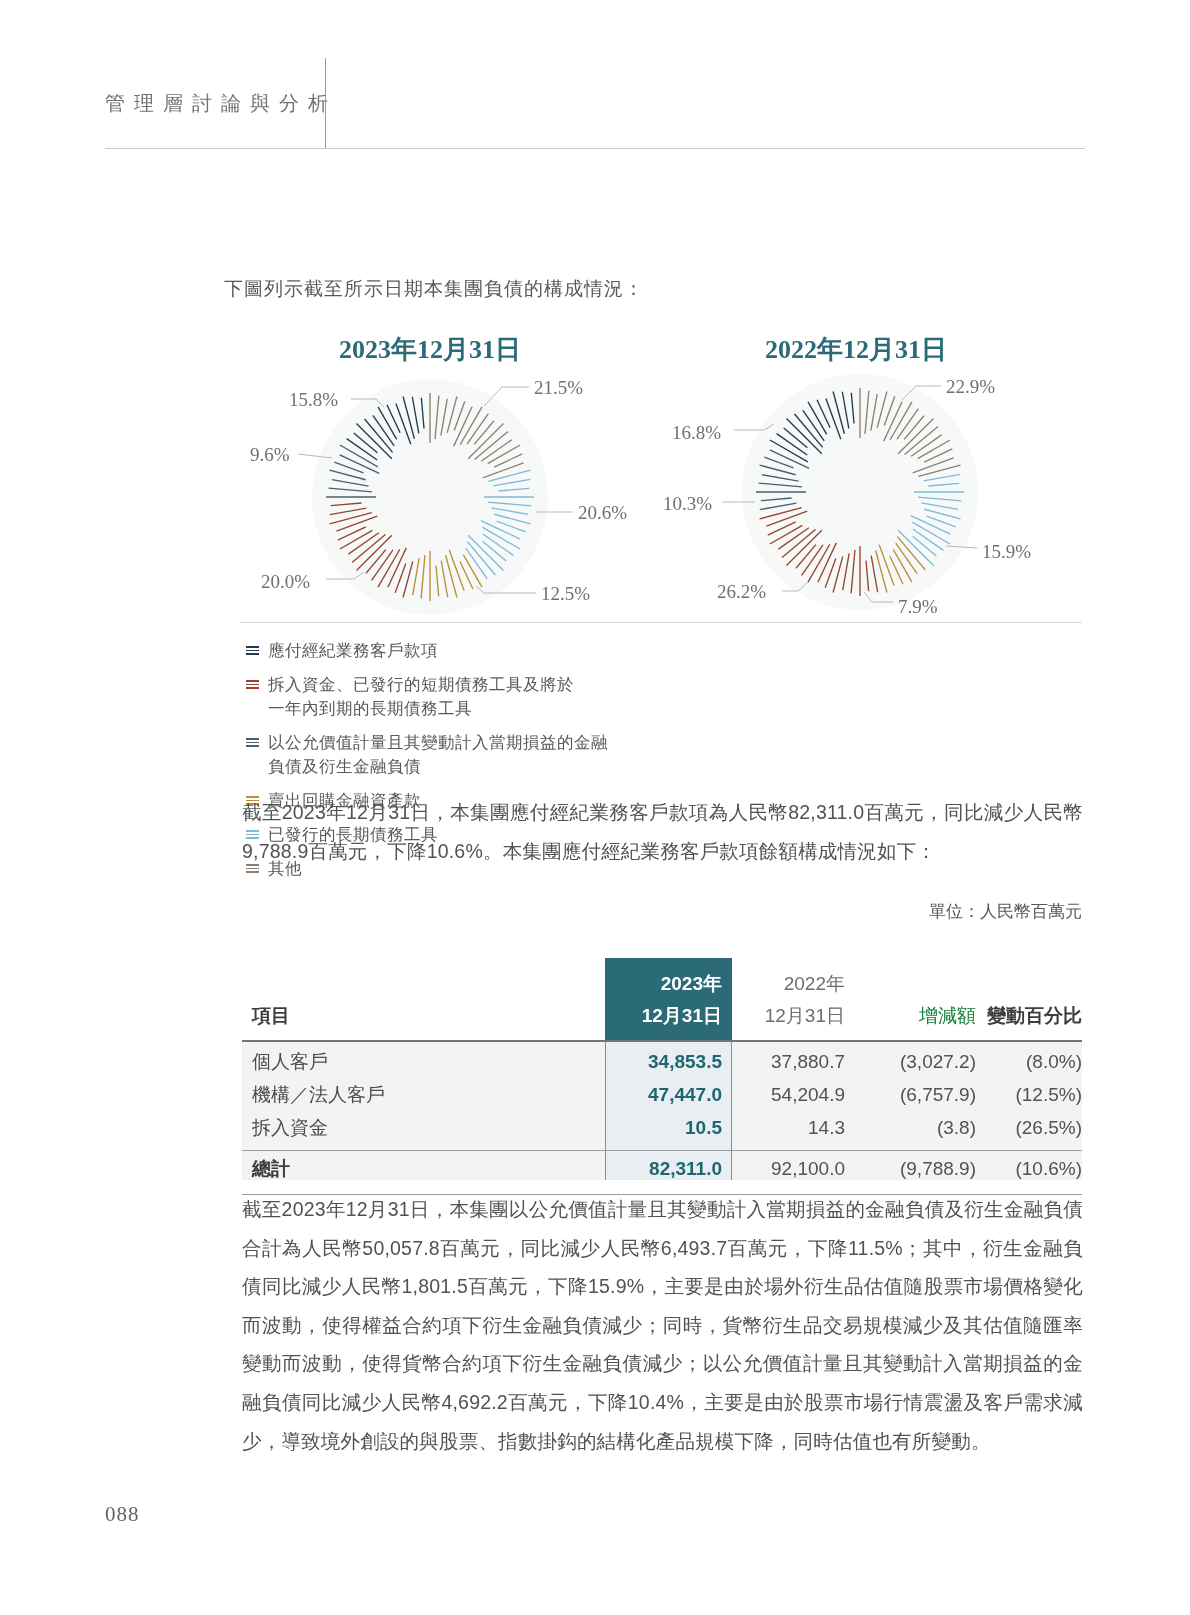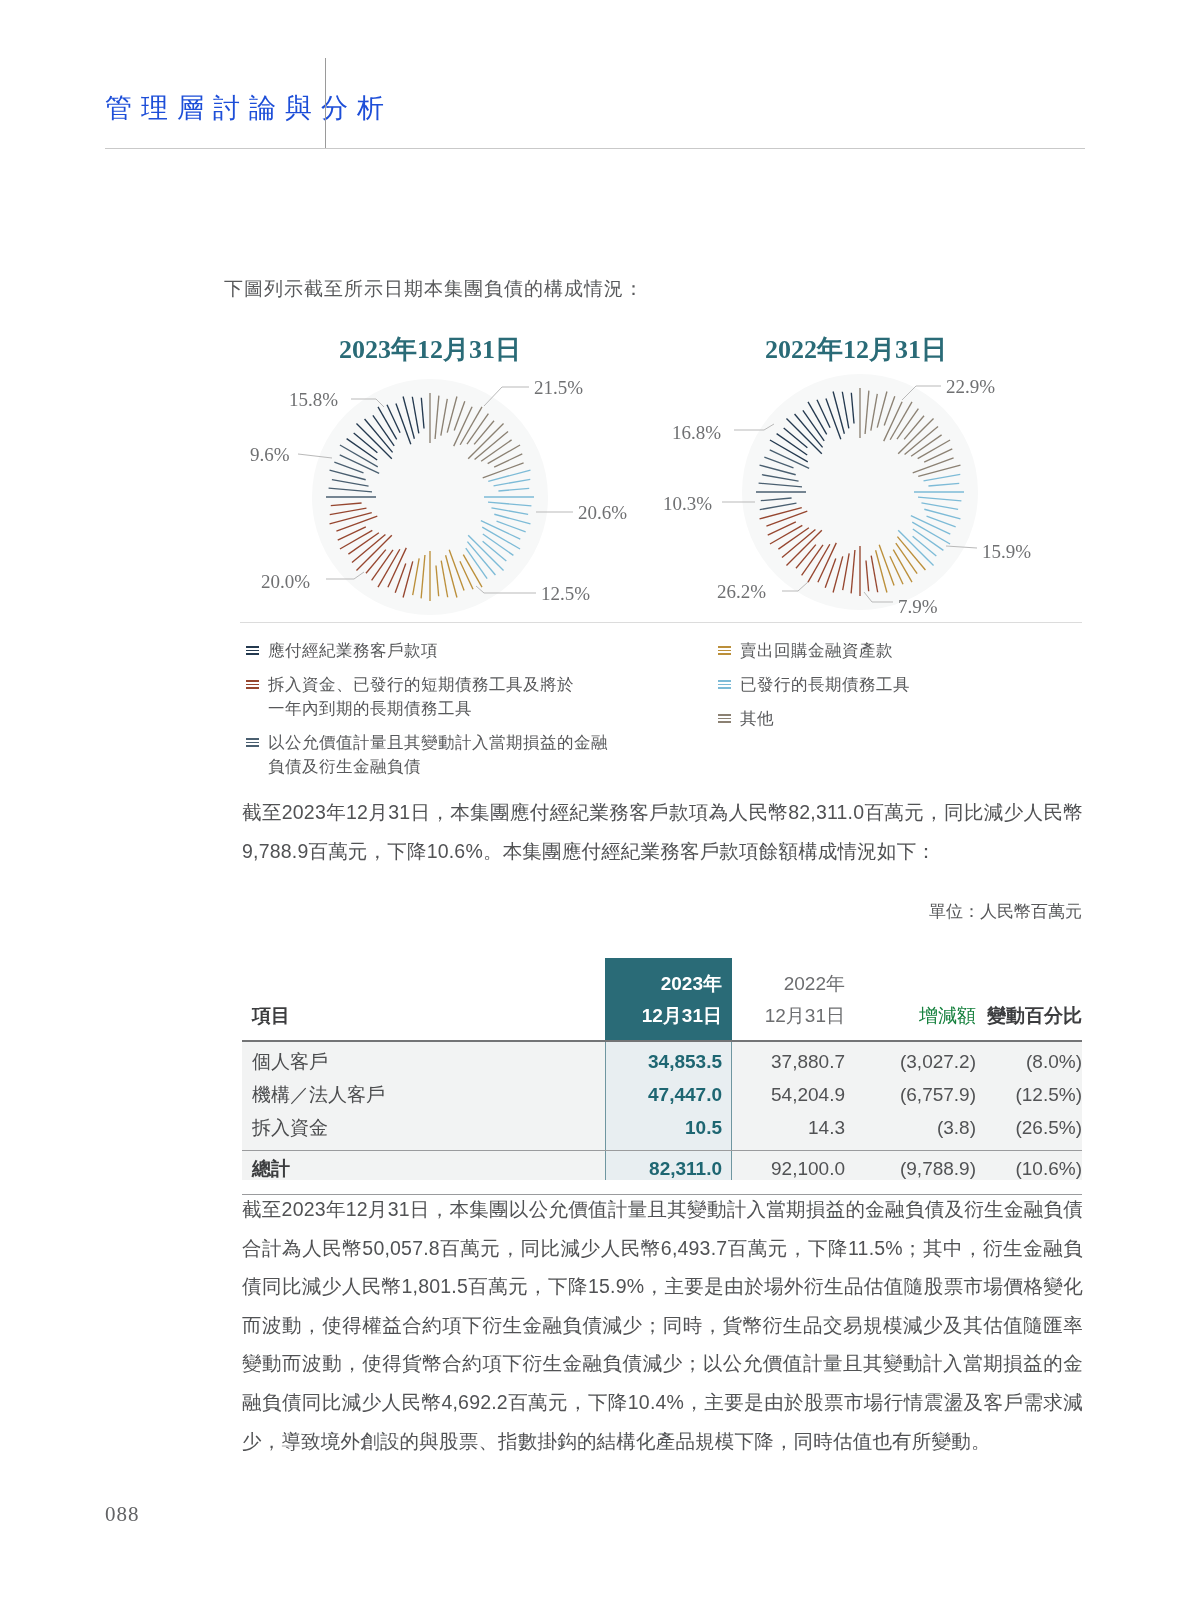--- a/index.html
+++ b/index.html
@@ -1,37 +1,37 @@
 <!DOCTYPE html>
 <html><head>
 <meta charset="utf-8">
 <style>
   html,body{margin:0;padding:0;background:#ffffff;}
   .page{position:relative;width:1190px;height:1615px;background:#ffffff;overflow:hidden;
         font-family:"Liberation Sans",sans-serif;color:#505052;}
   
   .hdr-title{position:absolute;left:105px;top:90px;font-family:Liberation Sans, sans-serif;
-             font-size:27px;letter-spacing:9px;color:#1d4ed8;}
+             font-size:20px;letter-spacing:9px;color:#737373;}
   .hdr-vline{position:absolute;left:325px;top:58px;width:1px;height:90px;background:#9a9a9a;}
   .hdr-hline{position:absolute;left:105px;top:148px;width:980px;height:1px;background:#c9c9c9;}
   
   .intro{position:absolute;left:224px;top:276px;font-size:19px;color:#57585a;letter-spacing:1px;}
   
   .chart-title{position:absolute;top:332px;width:300px;text-align:center;
                font-family:"Liberation Serif",serif;font-weight:700;font-size:26px;color:#2a6b77;}
   .t1{left:280px;} .t2{left:706px;}
   
   .chart-box{position:absolute;top:370px;height:258px;}
   .cb1{left:230px;width:420px;}
   .cb2{left:650px;width:440px;}
   .chart-box svg{position:absolute;left:0;top:0;}
   .pct{position:absolute;font-family:"Liberation Serif",serif;font-size:19px;color:#6f7072;white-space:nowrap;}
   .chart-divider{position:absolute;left:240px;top:622px;width:842px;height:1px;background:#dcdcdc;}
   
-  .legend{position:absolute;left:246px;top:638px;display:flex;}
+  .legend{position:absolute;left:246px;top:638px;display:flex;flex-direction:column;}
   .lgd-col1{width:472px;} .lgd-col2{width:380px;}
   .lgd-item{display:flex;margin-bottom:10px;line-height:24px;}
   .lgd-marker{flex:0 0 13px;height:10px;margin:8px 9px 0 0;}
   .lgd-label{font-size:16.5px;color:#57585a;white-space:pre-line;letter-spacing:.5px;}
   
   .para{position:absolute;left:242px;width:841px;margin:0;font-size:19.5px;line-height:38.6px;
         text-align:justify;color:#515254;letter-spacing:.2px;}
   .p1{top:793px;} .p2{top:1190px;}
   .unit-note{position:absolute;right:108px;top:900px;font-size:17px;color:#57585a;}
   

